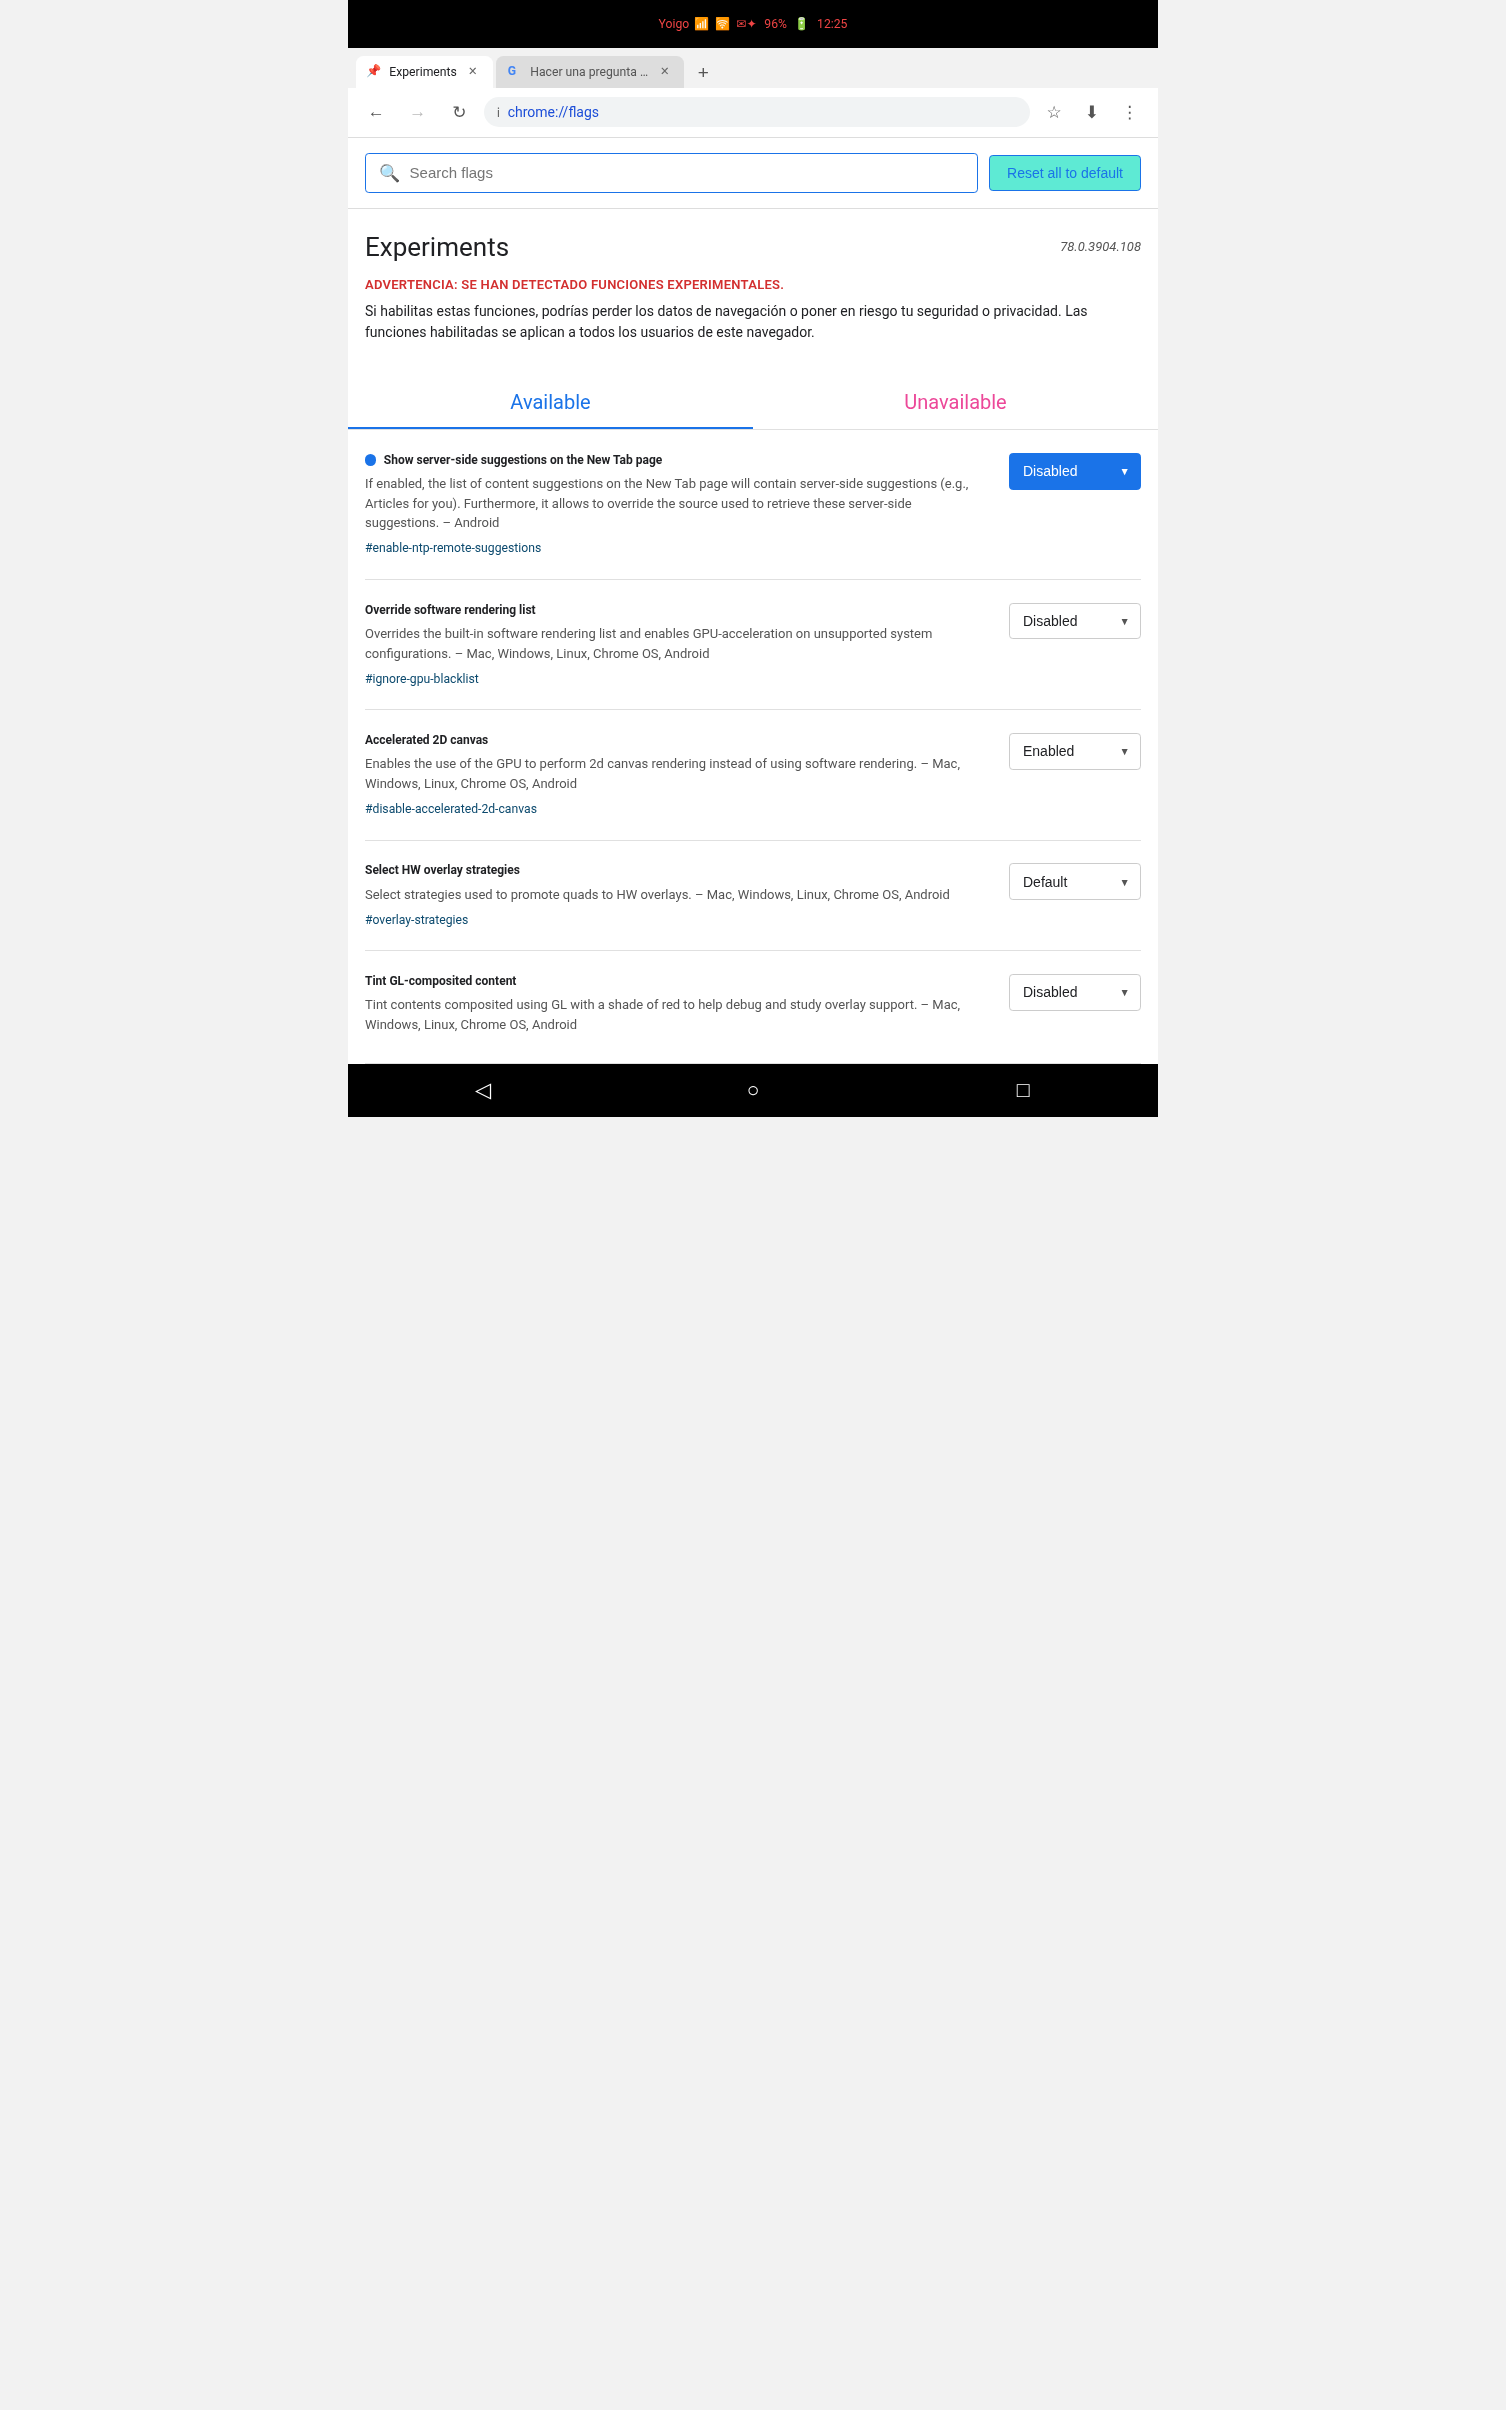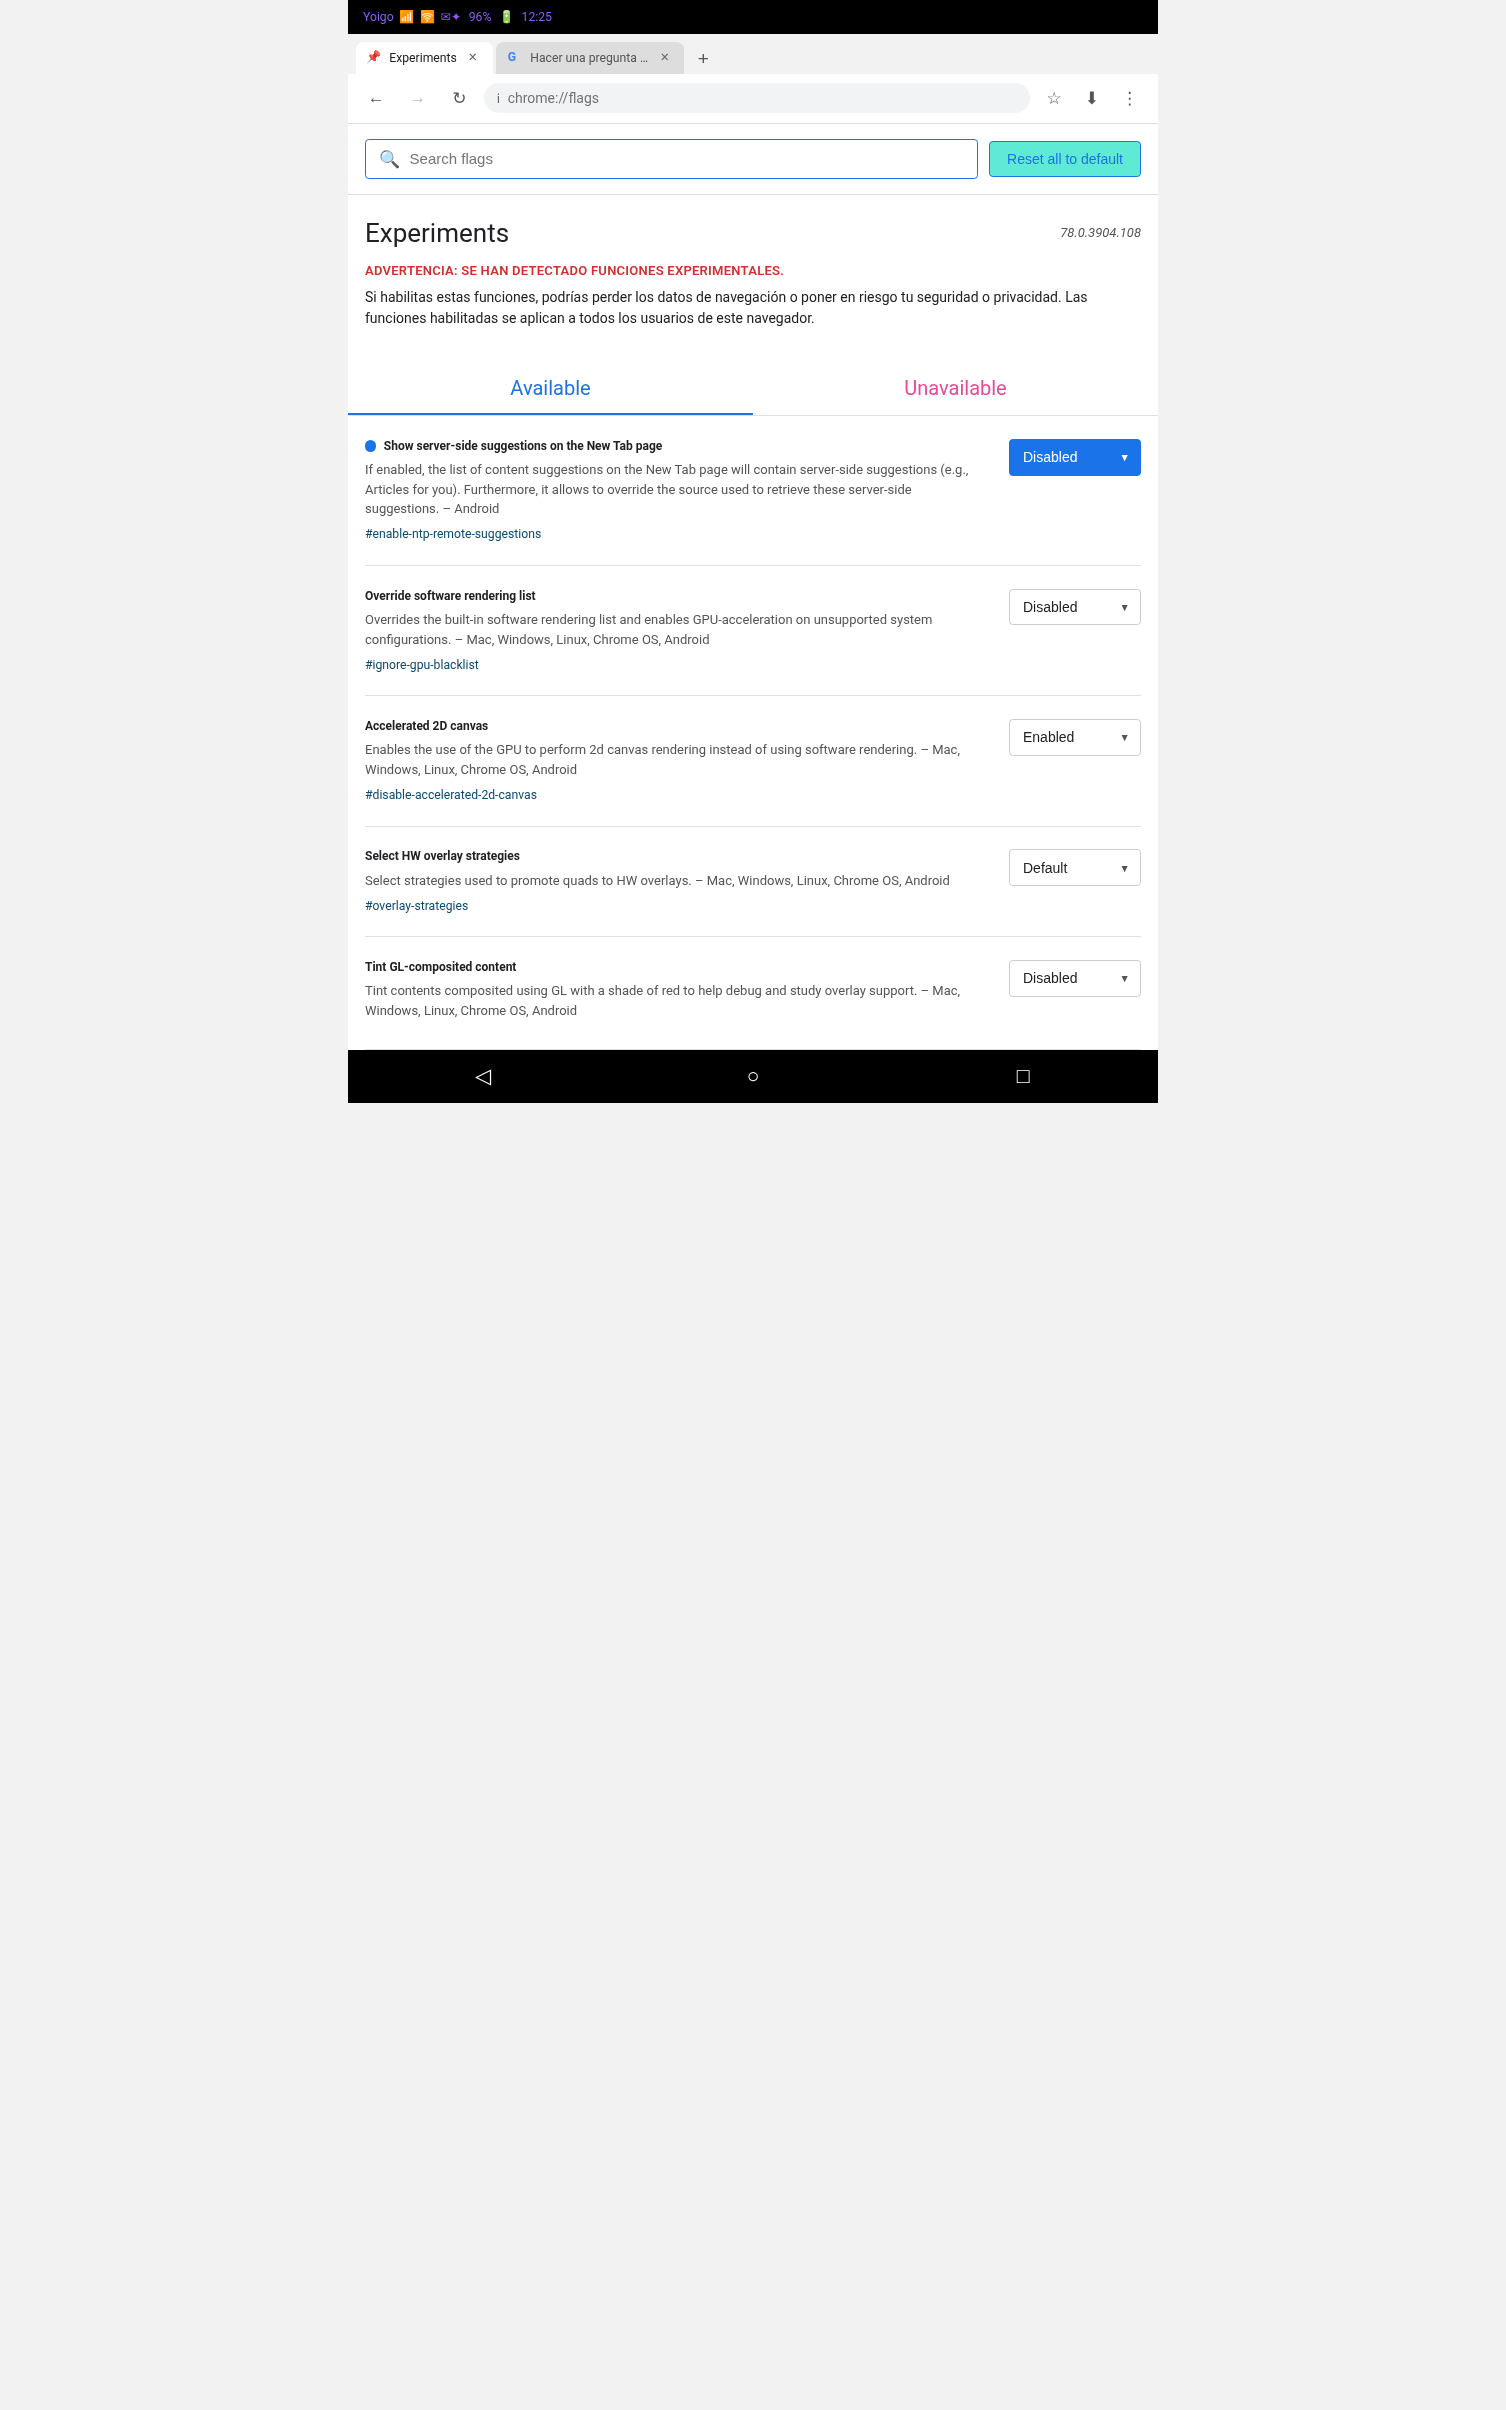--- a/index.html
+++ b/index.html
@@ -9,26 +9,26 @@
       background: #f2f2f2;
       width: 810px;
       margin: 0 auto;
       font-size: 15px;
       color: #202124;
     }
 
     
     .status-bar {
       background: #000;
-      color: #8b5cf6;
-      display: flex;
-      justify-content: flex-start;
+      color: #ef4444;
+      display: flex;
+      justify-content: center;
       align-items: center;
       padding: 5.6px 15px;
-      height: 34px;
+      height: 48px;
     }
     .status-left { font-size: 12.2px; display: flex; align-items: center; gap: 5.6px; }
     .status-right { font-size: 12.2px; display: flex; align-items: center; gap: 7.5px; }
 
     
     .browser-chrome {
       background: #f2f2f2;
       padding: 0;
     }
 
@@ -96,21 +96,21 @@
     .nav-btn.disabled { color: #bbb; cursor: default; }
     .url-bar {
       flex: 1;
       display: flex;
       align-items: center;
       background: #f1f3f4;
       border-radius: 19px;
       padding: 5.6px 13px;
       gap: 7.5px;
     }
-    .url-text { font-size: 14px; color: #737373; }
+    .url-text { font-size: 14px; color: #1d4ed8; }
     .url-info-icon { color: #666; font-size: 13px; }
     .toolbar-icons { display: flex; gap: 3.8px; align-items: center; }
     .toolbar-icon-btn {
       width: 34px; height: 34px;
       border: none; background: transparent;
       border-radius: 50%;
       display: flex; align-items: center; justify-content: center;
       cursor: pointer; color: #555; font-size: 17px;
     }
 

